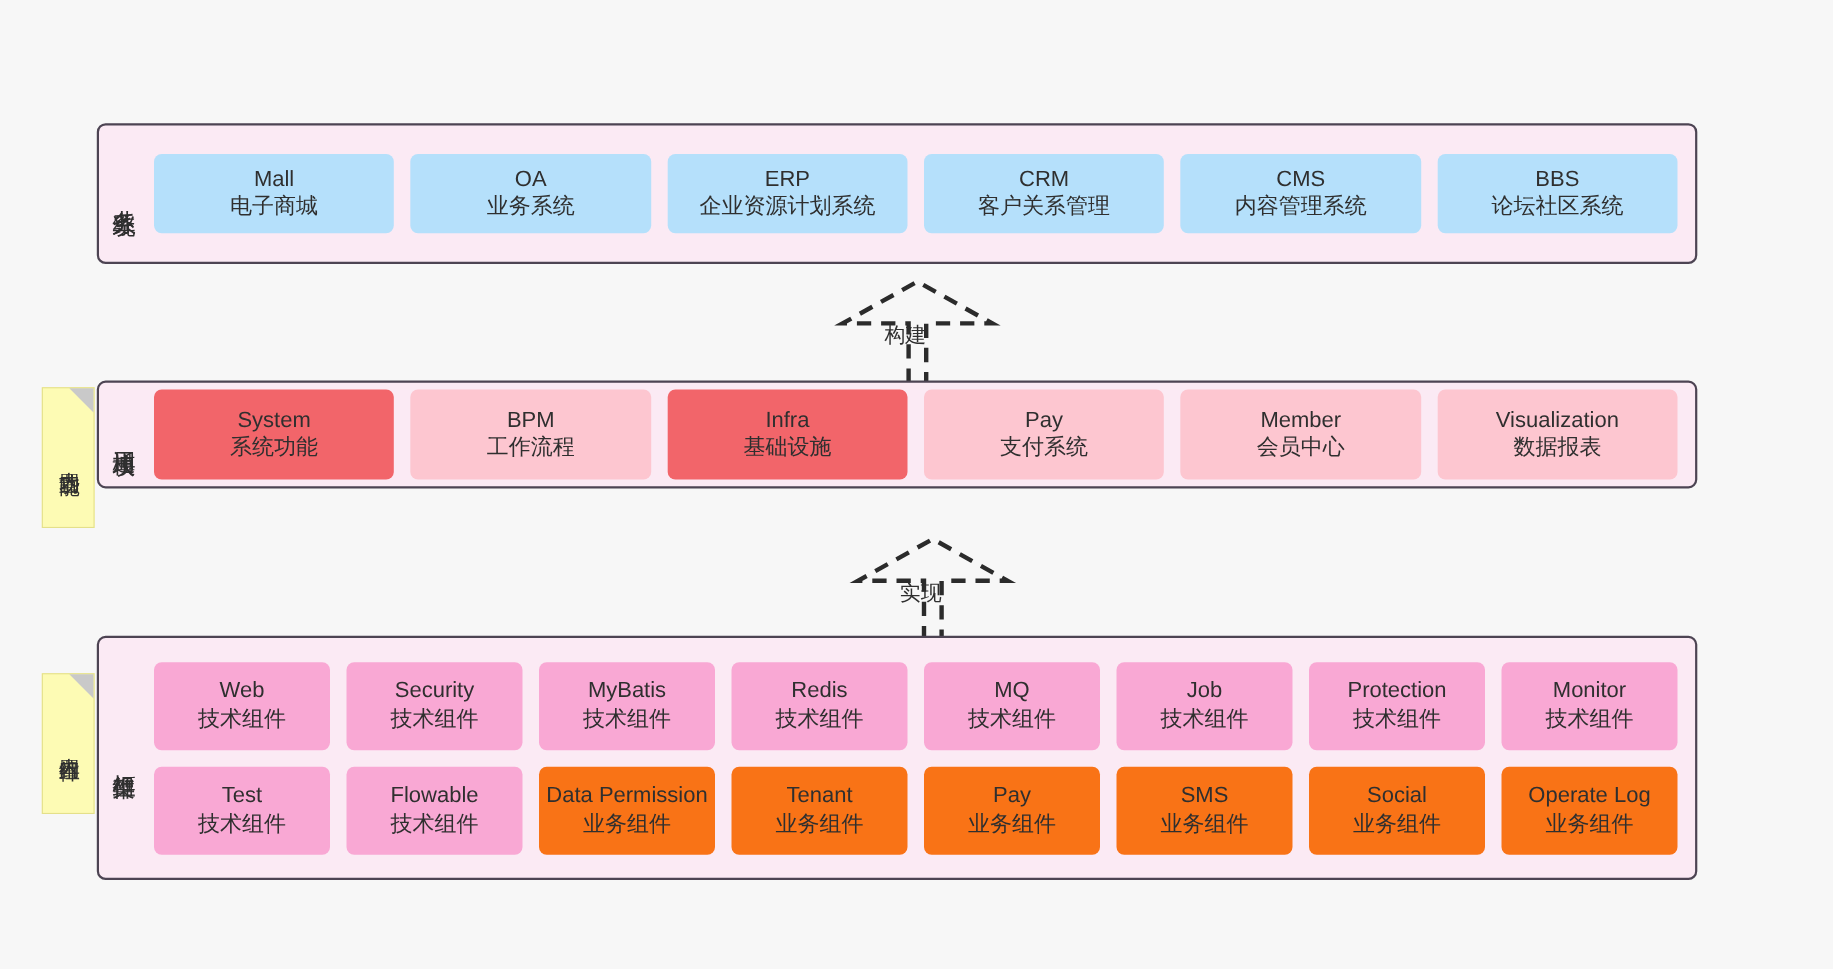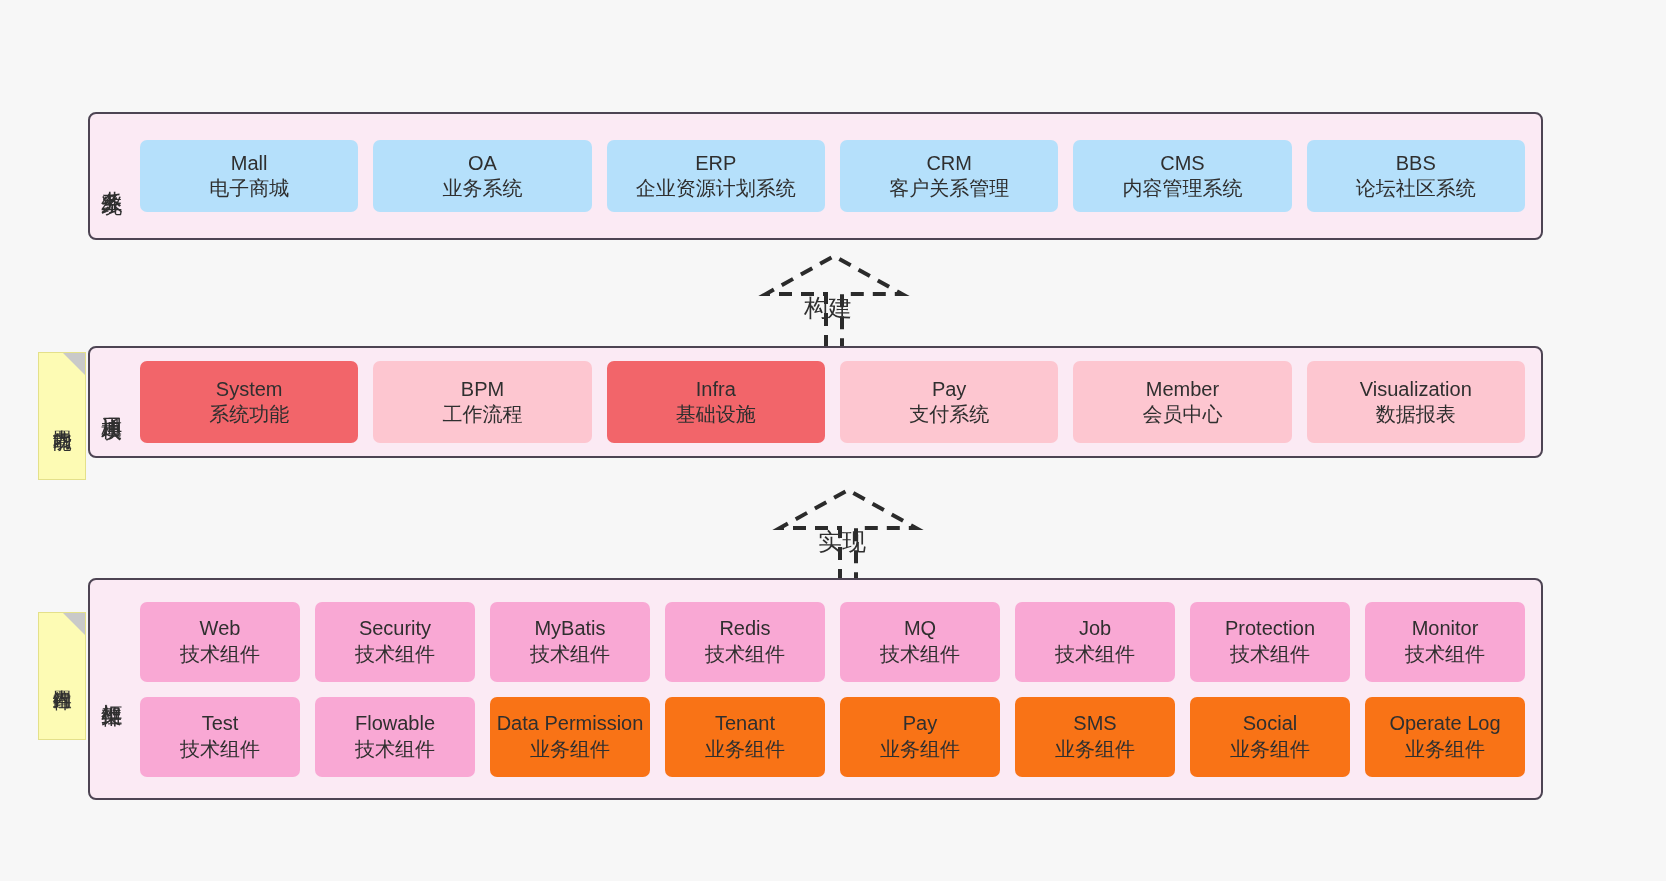--- a/index.html
+++ b/index.html
@@ -82,21 +82,21 @@
   .c-blue        { background: #b5e0fb; }
   .c-red         { background: #f2656a; }
   .c-pink        { background: #fdc6d0; }
   .c-green       { background: #f9a8d4; }
   .c-lightgreen  { background: #f97316; }
 
   
   #layer-business  { left: 88px;  top: 112px; width: 1455px; height: 128px; }
   #layer-business .cell { height: 72px; }
 
-  #layer-common    { left: 88px;  top: 346px; width: 1455px; height: 112px; }
+  #layer-common    { left: 88px;  top: 346px; width: 1455px; height: 98px; }
   #layer-common .cell { height: 82px; }
 
   #layer-framework { left: 88px;  top: 578px; width: 1455px; height: 222px; }
   #layer-framework .cell { height: 80px; }
 
   
   .sticky {
     position: absolute;
     box-sizing: border-box;
     width: 48px;
@@ -124,21 +124,21 @@
     border-width: 0 22px 22px 0;
     border-color: transparent #c9c9c9 transparent transparent;
   }
   #sticky-common    { left: 38px; top: 352px; height: 128px; }
   #sticky-framework { left: 38px; top: 612px; height: 128px; }
 
   
   .arrow-group { position: absolute; }
   .arrow-label {
     position: absolute;
-    font-size: 24px;
+    font-size: 19px;
     line-height: 1;
     color: #2f2f2f;
     white-space: nowrap;
     user-select: none;
     background: transparent;
   }
 </style>
 </head>
 <body>
 

